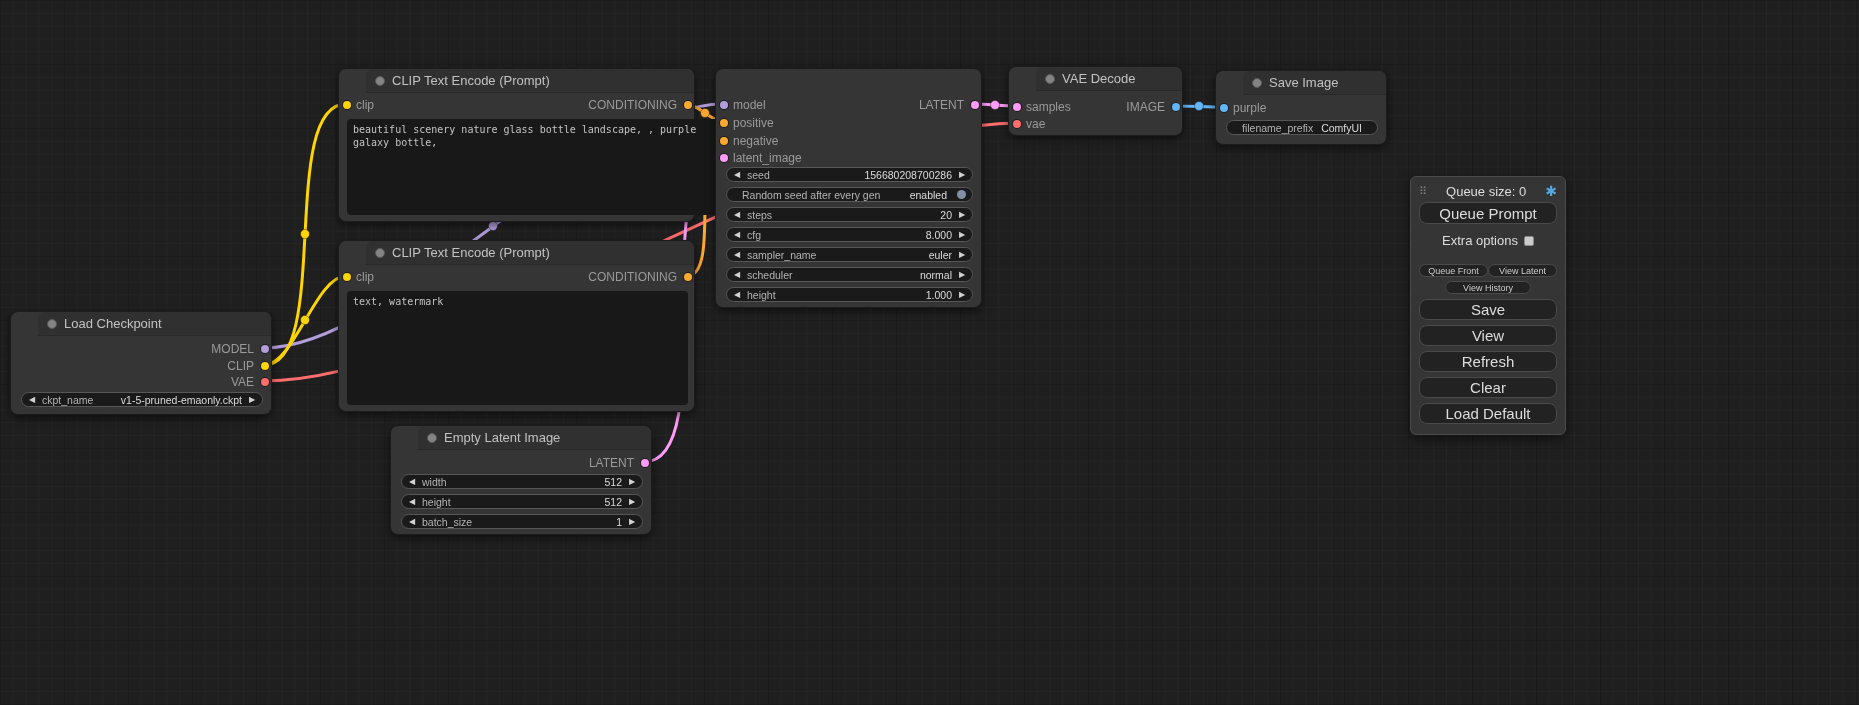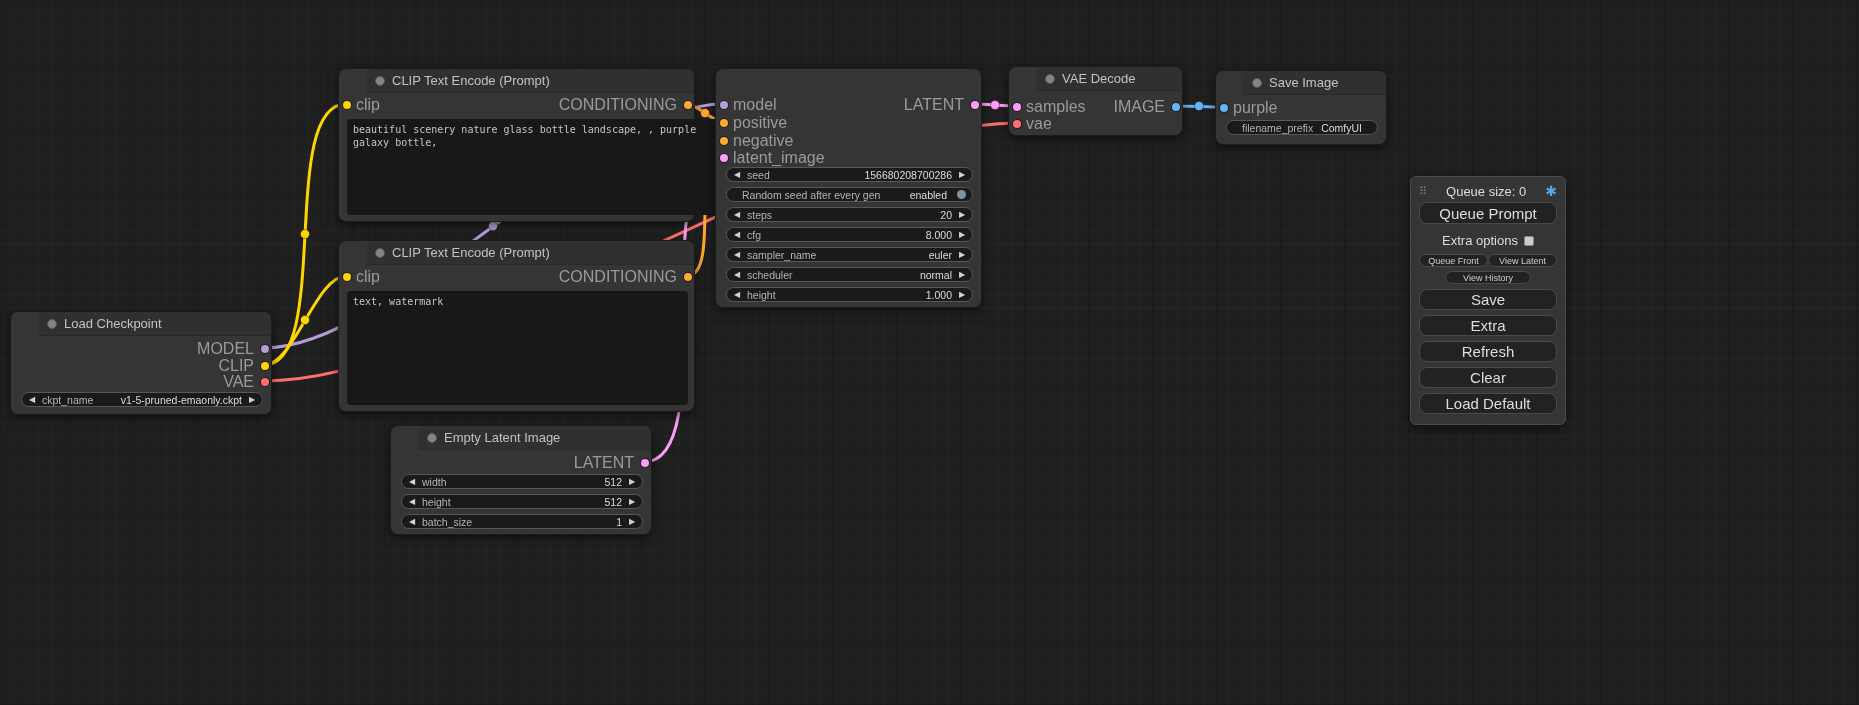--- a/index.html
+++ b/index.html
@@ -20,21 +20,21 @@
     position:absolute; z-index:2; background:#353535; border-radius:8px;
     border:1px solid #1c1c1c; box-shadow:0 3px 10px rgba(0,0,0,0.55);
   }
   .node-header {
     height:24px; display:flex; align-items:center; gap:7px; padding:0 9px;
     background:#303030; border-radius:7px 7px 0 0; border-bottom:1px solid #292929;margin-left:27px;
   }
   .title-dot { width:10px; height:10px; border-radius:50%; background:#848484; border:1px solid #5a5a5a; flex:0 0 auto; }
   .node-title { font-size:13px; color:#c2c2c2; white-space:nowrap; }
   .slot-dot { position:absolute; width:8px; height:8px; border-radius:50%; box-shadow:0 0 0 1px rgba(0,0,0,0.45); }
-  .slot-label { position:absolute; font-size:16px; color:#9a9a9a; line-height:14px; white-space:nowrap; }
+  .slot-label { position:absolute; font-size:12px; color:#9a9a9a; line-height:14px; white-space:nowrap; }
   .node-text {
     position:absolute; background:#181818; border-radius:4px; padding:4px 6px;
     font-family:"DejaVu Sans Mono",monospace; font-size:10px; line-height:13px;
     color:#c4c4c4; white-space:pre-wrap; overflow:hidden;
   }
   .widget {
     position:absolute; height:15px; background:#1a1a1a; border:1px solid #575757;
     border-radius:8px; display:flex; align-items:center; padding:0 5px;
     font-size:10.5px; color:#c8c8c8;
   }
@@ -57,21 +57,21 @@
   .btn {
     background:#222222; border:1px solid #4a4a4a; color:#dddddd; border-radius:8px;
     font-family:"Liberation Sans",sans-serif; display:flex; align-items:center; justify-content:center;
     cursor:pointer; padding:0;
   }
   .btn.big { height:21px; font-size:15px; margin-top:5px; width:100%; }
   .btn.prompt { height:22px; margin-top:3px; }
   .btn.small { height:13px; font-size:9px; border-radius:7px; color:#cccccc; }
   .extra-row { margin-top:9px; display:flex; justify-content:center; align-items:center; gap:6px; font-size:13px; color:#dddddd; }
   .checkbox { width:10px; height:10px; background:#cbcbcb; border-radius:2px; border:1px solid #8a8a8a; }
-  .row2 { display:flex; gap:0; margin-top:6px; }
+  .row2 { display:flex; gap:0; margin-top:16px; }
   .row2 .btn { flex:1; }
   .row3 { display:flex; justify-content:center; margin-top:4px; }
   .row3 .btn { width:86px; }
   .gap { margin-top:10px; }
 </style>
 </head>
 <body>
 
 <div class="canvas">
 
@@ -263,19 +263,19 @@
       <span class="checkbox"></span>
     </div>
     <div class="row2">
       <button class="btn small">Queue Front</button>
       <button class="btn small">View Latent</button>
     </div>
     <div class="row3">
       <button class="btn small">View History</button>
     </div>
     <button class="btn big gap">Save</button>
-    <button class="btn big">Extra</button>
+    <button class="btn big">View</button>
     <button class="btn big">Refresh</button>
     <button class="btn big">Clear</button>
     <button class="btn big">Load Default</button>
   </div>
 
 </div>
 
 </body></html>

